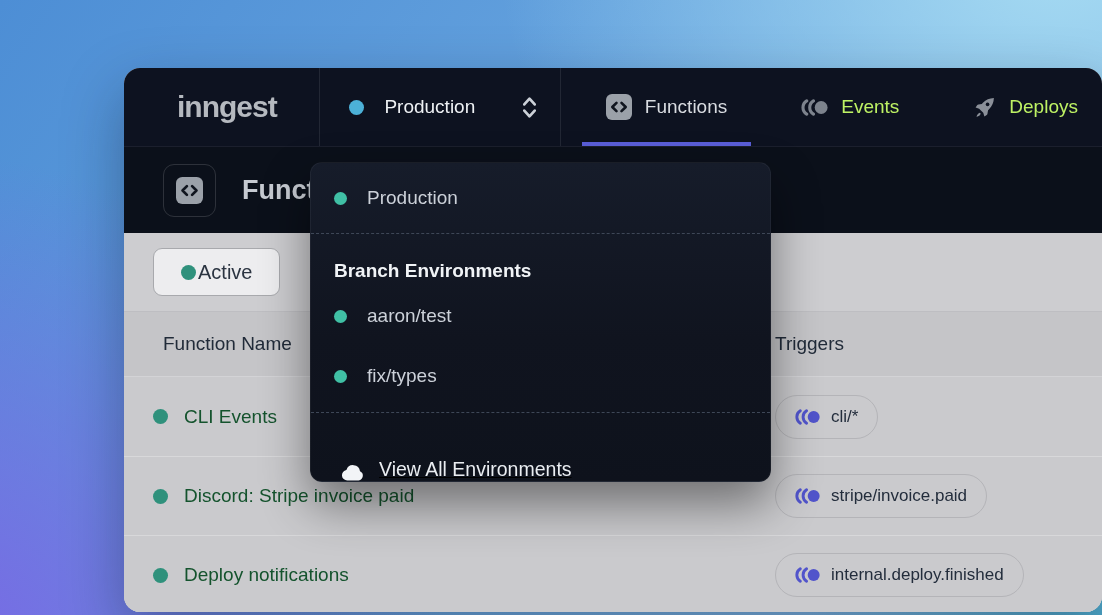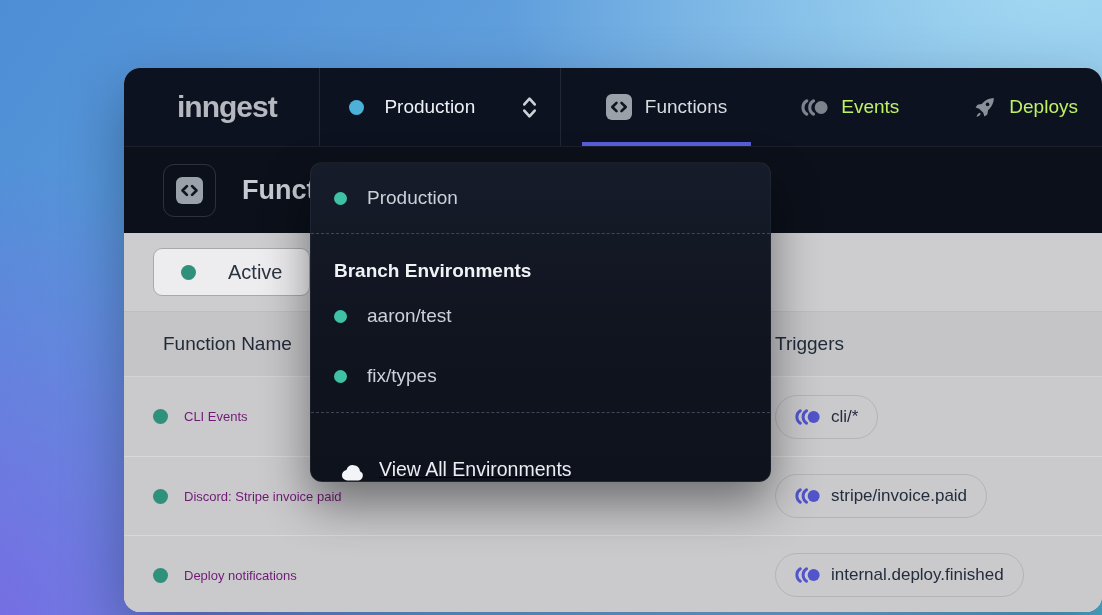--- a/index.html
+++ b/index.html
@@ -74,41 +74,41 @@
     white-space:nowrap;
   }
 
   
   .content { position:absolute; top:165px; left:0; right:0; bottom:0; background:#cbcbce; }
   .toolbar {
     height:79px; display:flex; align-items:center; padding-left:29px;
     background:#cdcdd0; border-bottom:1px solid #bebec2;
   }
   .filter-btn {
-    height:48px; padding:0 27px; display:flex; align-items:center; gap:32px;
+    height:48px; padding:0 27px; display:flex; align-items:center; gap:2px;
     background:#ededef; border:1px solid #a8a9ad; border-radius:9px;
     font-family:inherit; font-size:20px; color:#2b3441; cursor:pointer;
   }
   .dot-active { width:15px; height:15px; background:#2f917c; }
 
   .table-header {
     height:65px; background:#c5c5c8;
     display:grid; grid-template-columns:651px 1fr; align-items:center;
     font-size:19px; font-weight:500; color:#212b39;
     border-bottom:1px solid #d3d3d6;
   }
   .th-name { padding-left:39px; }
   .rows .row {
     height:79px; display:grid; grid-template-columns:651px 1fr; align-items:center;
     background:#cacacd;
   }
   .rows .row + .row { border-top:1px solid #d8d8da; }
   .cell-name { padding-left:29px; display:flex; align-items:center; gap:16px; }
   .dot-row { width:15px; height:15px; background:#2f917c; }
-  .fn-name { font-size:13px; color:#701a75; }
+  .fn-name { font-size:19px; color:#14532d; }
   .badge {
     display:inline-flex; align-items:center; gap:11px;
     height:44px; padding:0 19px;
     border:1px solid #b4b4b8; border-radius:22px;
     font-size:17px; color:#232d3c; background:transparent; cursor:pointer;
     font-family:inherit;
   }
   .badge .event-glyph { color:#5154cb; }
 
   

